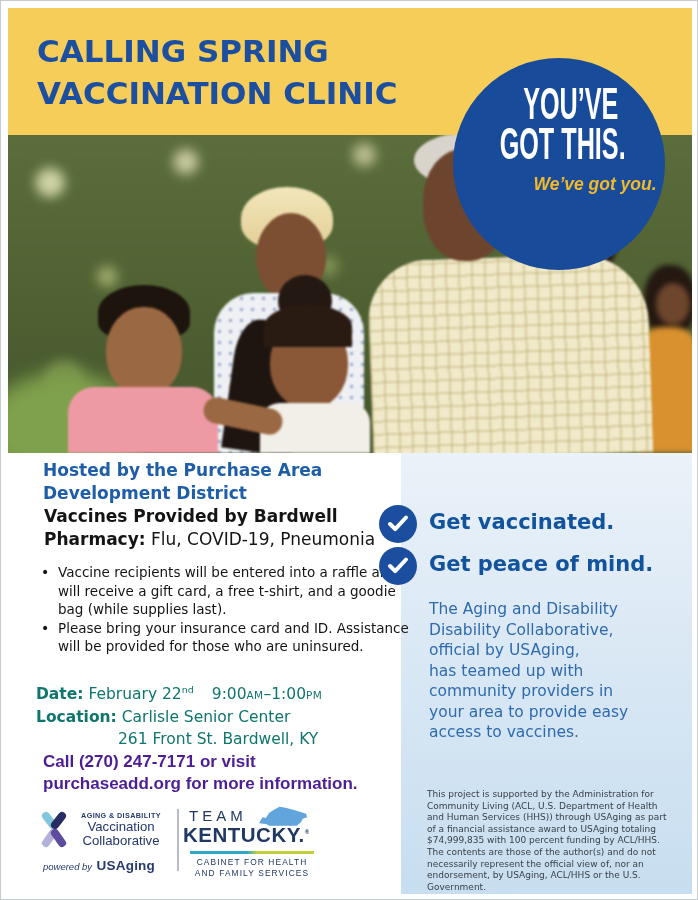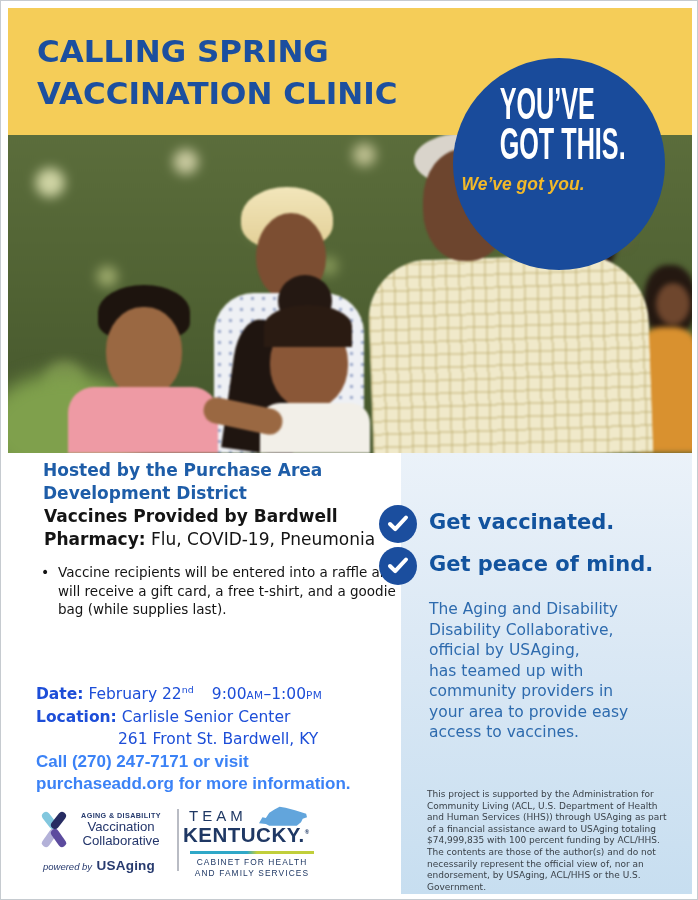--- a/index.html
+++ b/index.html
@@ -58,21 +58,21 @@
   .girl-hair-back{left:222px;top:186px;width:72px;height:132px;border-radius:30% 60% 0 0;background:#1f1510;transform:rotate(8deg);}
   .girl-hair-top{left:256px;top:170px;width:88px;height:42px;border-radius:50% 50% 0 0;background:#2a1b12;}
   .girl-face{left:262px;top:184px;width:78px;height:90px;border-radius:48%;background:#8a5737;}
   .girl-body{left:252px;top:268px;width:110px;height:50px;border-radius:20px 20px 0 0;background:#f2efe8;}
   .boy-hair{left:90px;top:150px;width:92px;height:54px;border-radius:50% 50% 30% 30%;background:#1d140e;}
   .boy-face{left:98px;top:172px;width:76px;height:90px;border-radius:48%;background:#9a6842;}
   .boy-shirt{left:60px;top:252px;width:150px;height:66px;border-radius:26px 26px 0 0;background:#ee9aa4;}
   .boy-arm{left:195px;top:268px;width:80px;height:26px;border-radius:13px;background:#9a6842;transform:rotate(12deg);}
   
   .badge{position:absolute;left:452px;top:57px;width:212px;height:212px;border-radius:50%;
-    background:#194B9B;z-index:5;text-align:left;box-sizing:border-box;padding-top:26px;
+    background:#194B9B;z-index:5;text-align:right;box-sizing:border-box;padding-top:26px;
     font-family:"Liberation Sans",sans-serif;}
   .badge-line{display:block;width:100%;white-space:nowrap;color:#fff;font-weight:800;
     font-size:45px;line-height:40px;transform:scaleX(.56);letter-spacing:0px;}
   .badge-sub{display:block;width:100%;white-space:nowrap;margin-top:9px;color:#F2B929;
     font-size:19px;font-weight:bold;font-style:italic;transform:scaleX(.92);}
   
   .panel{position:absolute;left:400px;top:452px;width:291px;height:441px;
     background:linear-gradient(180deg,#EBF2F9 0%,#DCE9F5 40%,#C7DEF0 100%);}
   .check-circle{position:absolute;width:38px;height:38px;border-radius:50%;background:#1B4E9E;z-index:6;}
   .check-circle svg{position:absolute;left:7px;top:8px;}
@@ -90,29 +90,29 @@
     line-height:22.5px;color:#1E5DA8;margin-left:7px;}
   .host-heading span{display:block;}
   .provider{position:absolute;left:35px;top:504px;font-size:17px;line-height:22.5px;color:#141414;margin-left:8px;}
   .provider .l1{display:block;font-weight:bold;}
   .provider .l2{display:block;white-space:nowrap;}
   .provider .l2 b{font-weight:bold;}
   .bullets{position:absolute;left:38px;top:562px;width:352px;margin:0;padding:0 0 0 19px;
     list-style:none;font-size:13.5px;line-height:18.5px;color:#141414;}
   .bullets li{position:relative;margin:0;}
   .bullets li::before{content:"\2022";position:absolute;left:-17px;top:0;font-size:14px;}
-  .event{position:absolute;left:35px;top:682px;font-size:15.5px;line-height:22px;color:#1d4ed8;}
+  .event{position:absolute;left:35px;top:682px;font-size:15.5px;line-height:22px;color:#0f766e;}
   .event div{display:block;}
   .event b{font-weight:bold;}
   .event sup{font-size:9.5px;vertical-align:super;line-height:0;}
   .event .meridiem{font-size:10.5px;letter-spacing:.3px;}
   .event .addr{padding-left:82px;}
   .timegap{display:inline-block;width:18px;}
-  .cta{position:absolute;left:35px;top:750px;font-size:17px;font-weight:bold;line-height:21.5px;
-    color:#3b82f6;font-family:"Liberation Sans",sans-serif;}
+  .cta{position:absolute;left:42px;top:750px;font-size:17px;font-weight:bold;line-height:21.5px;
+    color:#4c1d95;font-family:"Liberation Sans",sans-serif;}
   .cta span{display:block;}
   
   .advc-icon{position:absolute;left:40px;top:810px;}
   .advc-text{position:absolute;left:70px;top:810px;width:100px;text-align:center;color:#24366B;}
   .advc-tagline{font-size:7.2px;font-weight:bold;letter-spacing:.4px;color:#253A6D;
     font-family:"Liberation Sans",sans-serif;}
   .advc-name{font-size:13.2px;line-height:14px;color:#24366B;font-family:"Liberation Sans",sans-serif;}
   .powered{position:absolute;left:42px;top:855px;color:#273A6E;font-family:"Liberation Sans",sans-serif;}
   .powered .pby{font-size:9.5px;font-style:italic;}
   .powered .brand{font-size:13.5px;font-weight:bold;letter-spacing:.2px;}
@@ -209,20 +209,21 @@
     <span>Development District</span>
   </div>
 
   <div class="provider">
     <span class="l1">Vaccines Provided by Bardwell</span>
     <span class="l2"><b>Pharmacy:</b><span> Flu, COVID-19, Pneumonia</span></span>
   </div>
 
   <ul class="bullets">
     <li>Vaccine recipients will be entered into a raffle and will receive a gift card, a free t-shirt, and a goodie bag (while supplies last).</li>
+    <li>Please bring your insurance card and ID. Assistance will be provided for those who are uninsured.</li>
   </ul>
 
   <div class="event">
     <div><b>Date:</b><span> February 22</span><sup>nd</sup><span class="timegap"></span><span>9:00</span><span class="meridiem">AM</span><span>–</span><span>1:00</span><span class="meridiem">PM</span></div>
     <div><b>Location:</b><span> Carlisle Senior Center</span></div>
     <div class="addr">261 Front St. Bardwell, KY</div>
   </div>
 
   <div class="cta">
     <span>Call (270) 247-7171 or visit</span>

